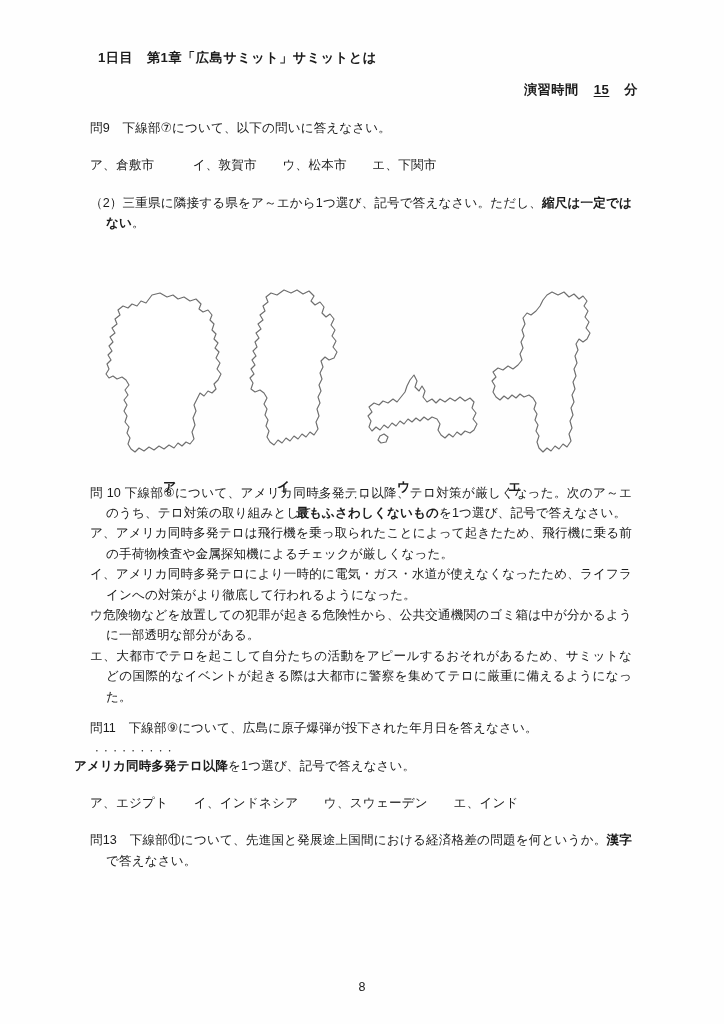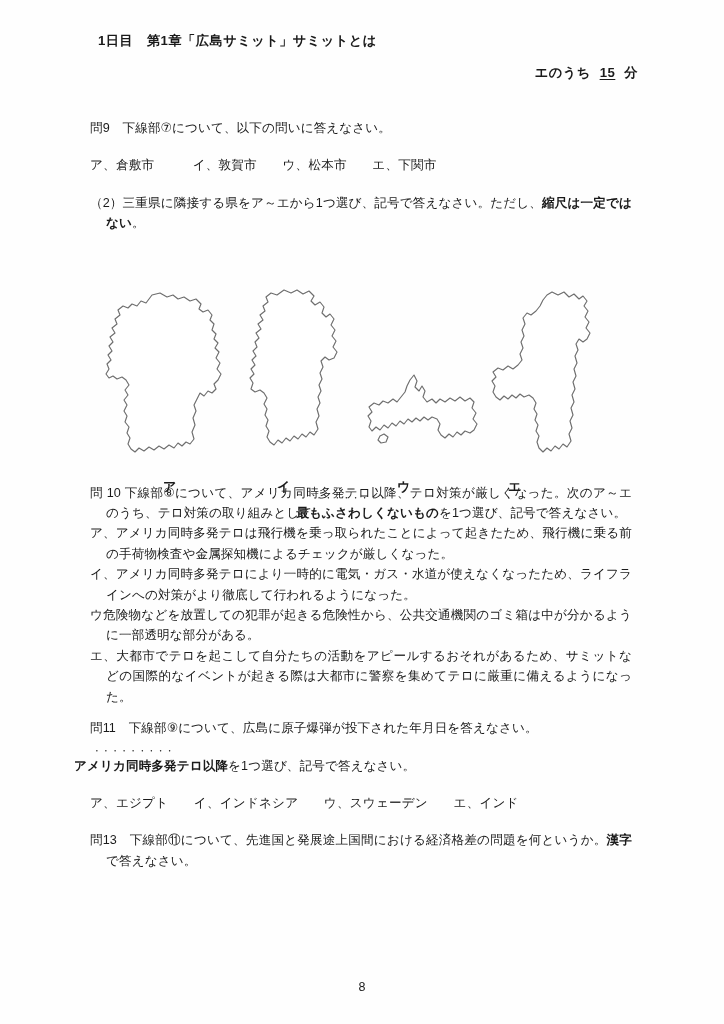--- a/index.html
+++ b/index.html
@@ -19,40 +19,40 @@
   .page {
     position: absolute;
     inset: 0;
     background: #fefefe;
   }
 
   
   .header {
     position: absolute;
     left: 98px;
-    top: 32px;
+    top: 49px;
     width: 540px;
   }
   .header-title {
     font-size: 13.2px;
     font-weight: 700;
     letter-spacing: 0.5px;
     white-space: nowrap;
   }
   .header-time {
     margin-top: 14px;
     text-align: right;
     font-size: 13.2px;
     font-weight: 700;
     letter-spacing: 0.5px;
   }
   .header-time .u {
     text-decoration: underline;
     text-underline-offset: 2px;
-    padding: 0 9px;
+    padding: 0 15px;
   }
 
   
   .content {
     position: absolute;
     left: 90px;
     top: 118px;
     width: 542px;
     font-size: 12.6px;
     line-height: 20.4px;
@@ -151,21 +151,21 @@
   }
 </style>
 </head>
 <body>
 
 <div class="page">
 
   <div class="header">
     <div class="header-title">1日目　第1章「広島サミット」サミットとは</div>
     <div class="header-time">
-      <span>エのうち</span><span class="u">15</span><span>分</span>
+      <span>演習時間</span><span class="u">15</span><span>分</span>
     </div>
   </div>
 
   <div class="content">
 
     <div class="blk">
       <p>問9　下線部⑦について、以下の問いに答えなさい。</p>
     </div>
 
     <div class="blk">

